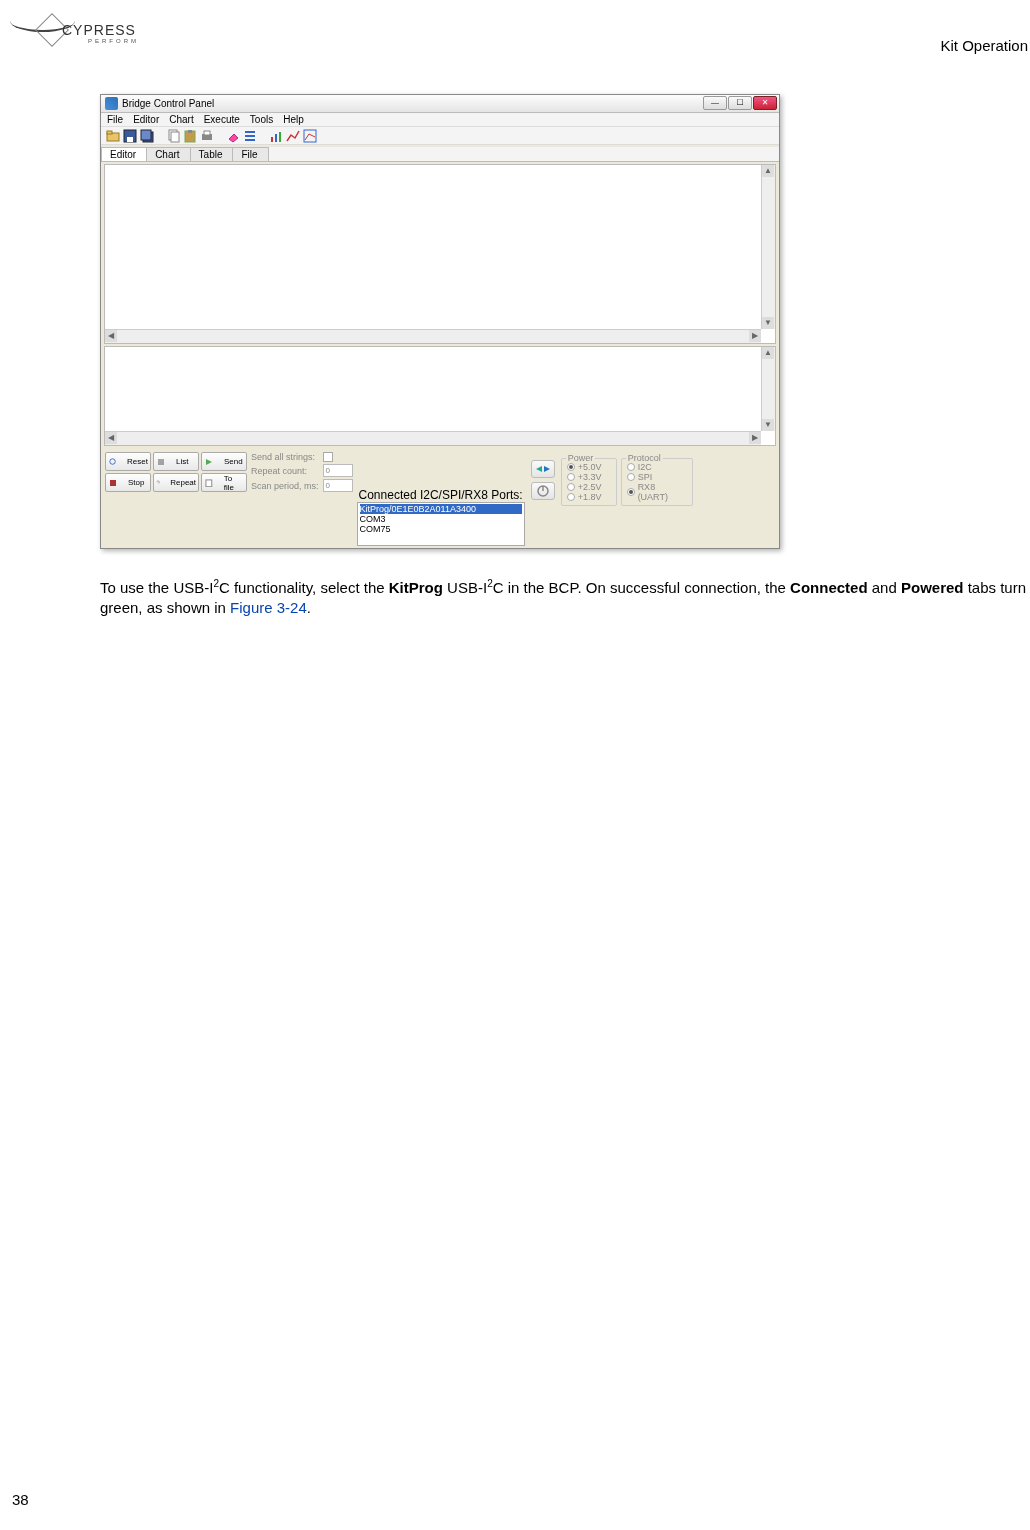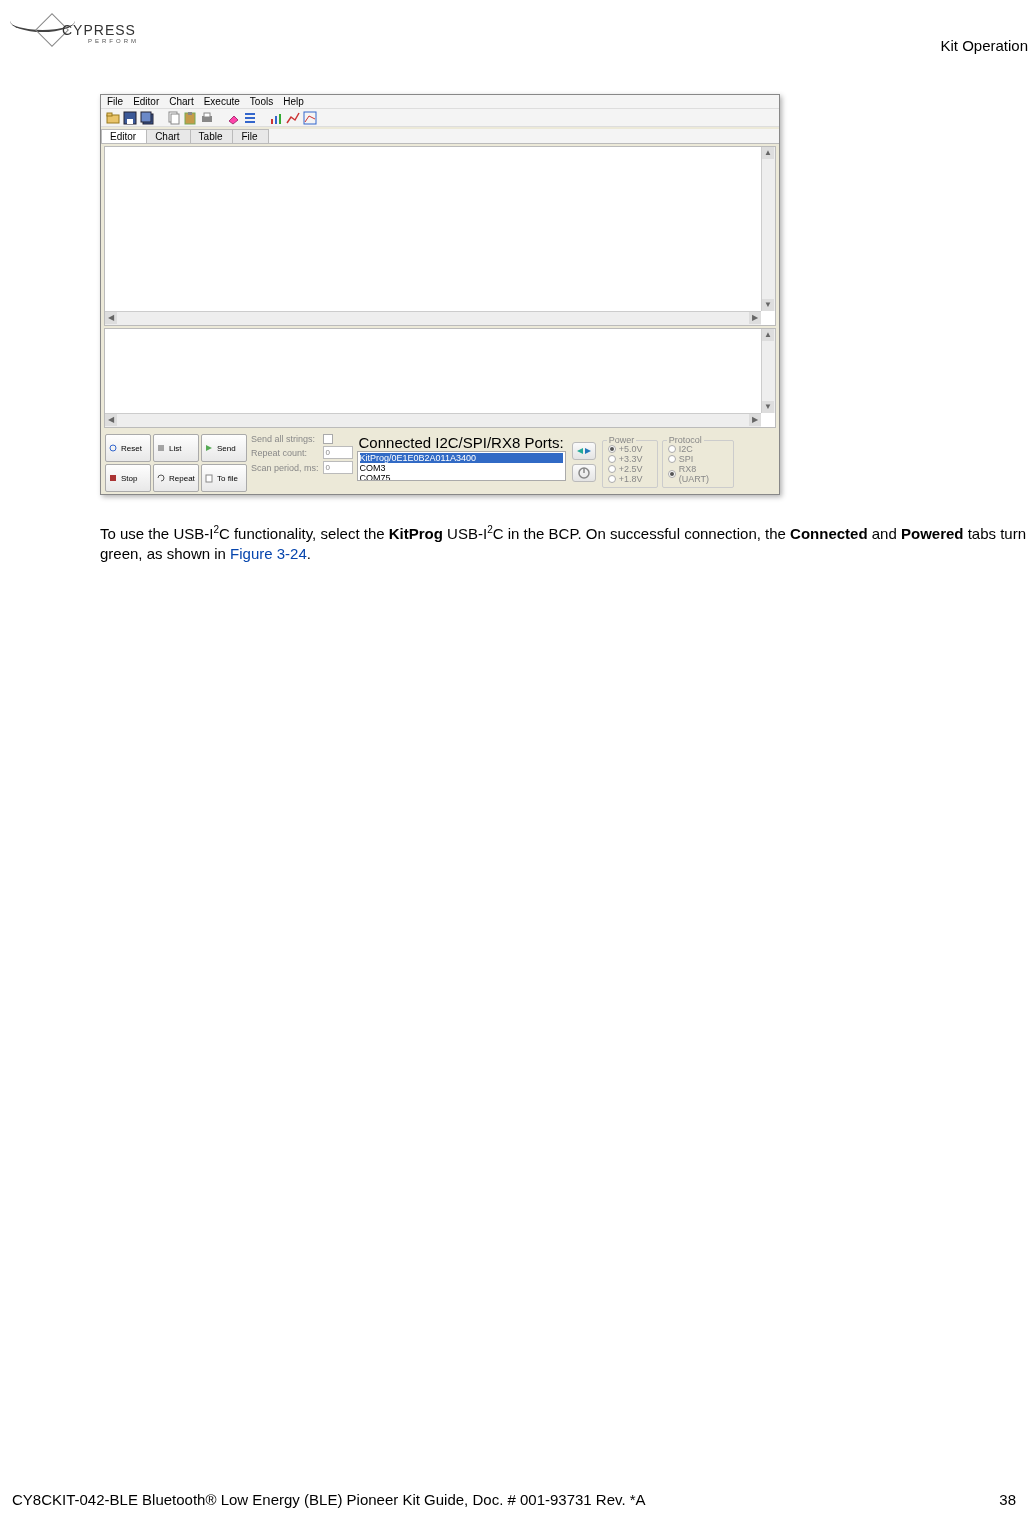--- a/index.html
+++ b/index.html
@@ -178,45 +178,45 @@
     align-items: flex-start;
   }
   .btn-grid {
     display: grid;
     grid-template-columns: repeat(3, 46px);
     gap: 2px;
   }
   .small-btn {
     border:1px solid #aaa;
     background: linear-gradient(#fefefe,#e8e8e8);
-    height: 28px;
+    height: 19px;
     font-size: 8px;
     padding: 0 2px;
-    display:flex; align-items:center; gap:3px;
+    display:flex; align-items:center; gap:10px;
     border-radius:2px;
   }
   .small-btn .ico { width:10px; height:10px; display:inline-block; }
 
   .mid-col {
     font-size: 9px;
     color: #888;
     display: grid;
     grid-template-columns: auto auto;
     row-gap: 2px;
     column-gap: 4px;
     align-items: center;
   }
   .spin {
     width:30px; height:13px; border:1px solid #bbb; background:#fff;
     font-size:8px; line-height:11px; padding:0 2px;
   }
   .chk { width:10px; height:10px; border:1px solid #aaa; background:#fff; }
-  .ports-title { font-size:15px; padding:0 2px; }
+  .ports-title { font-size:12px; padding:0 2px;margin-top:36px; }
   .ports-list {
-    height: 30px; overflow:hidden; background:#fff; border:1px solid #aaa;
+    height: 44px; overflow:hidden; background:#fff; border:1px solid #aaa;
     font-size:9px; padding:1px 2px;
   }
   .ports-list .sel { background:#316ac5; color:#fff; }
 
   .power-icons { display:flex; flex-direction:column; gap:4px; margin:8px 2px 0;}
   .pwr-ico { width:24px; height:18px; border:1px solid #bbb; background:linear-gradient(#fafafa,#e4e4e4); border-radius:3px; display:flex; align-items:center; justify-content:center; font-size:10px;}
 
   .group {
     border:1px solid #ccc; border-radius:2px;
     padding: 3px 5px 3px 5px;
@@ -270,20 +270,29 @@
     <div class="logo-hex"></div>
     <div class="logo-text">CYPRESS</div>
     <div class="logo-sub">PERFORM</div>
   </div>
   <div class="header-right">Kit Operation</div>
 </div>
 
 <div class="content">
 
   <div class="app-window">
+    <div class="titlebar">
+      <span class="app-icon"></span>
+      <span class="title-text">Bridge Control Panel</span>
+      <div class="win-controls">
+        <div class="win-btn">—</div>
+        <div class="win-btn">☐</div>
+        <div class="win-btn close">✕</div>
+      </div>
+    </div>
 
     <div class="menubar">
       <span class="menu-item">File</span>
       <span class="menu-item">Editor</span>
       <span class="menu-item">Chart</span>
       <span class="menu-item">Execute</span>
       <span class="menu-item">Tools</span>
       <span class="menu-item">Help</span>
     </div>
 
@@ -479,15 +488,14 @@
     </div>
 
   </div>
 
   <p class="body-para">
     <span>To use the USB-I</span><sup>2</sup><span>C functionality, select the </span><b>KitProg</b><span> USB-I</span><sup>2</sup><span>C in the BCP. On successful connection, the </span><b>Connected</b><span> and </span><b>Powered</b><span> tabs turn green, as shown in </span><span class="link">Figure 3-24</span><span>.</span>
   </p>
 </div>
 
 <div class="footer">
-  <span>CY8CKIT-042-BLE Bluetooth® Low Energy (BLE) Pioneer Kit Guide, Doc. # 001-93731 Rev. *A</span>
   <span style="padding-right:14px">38</span>
 </div>
 
 </body></html>

